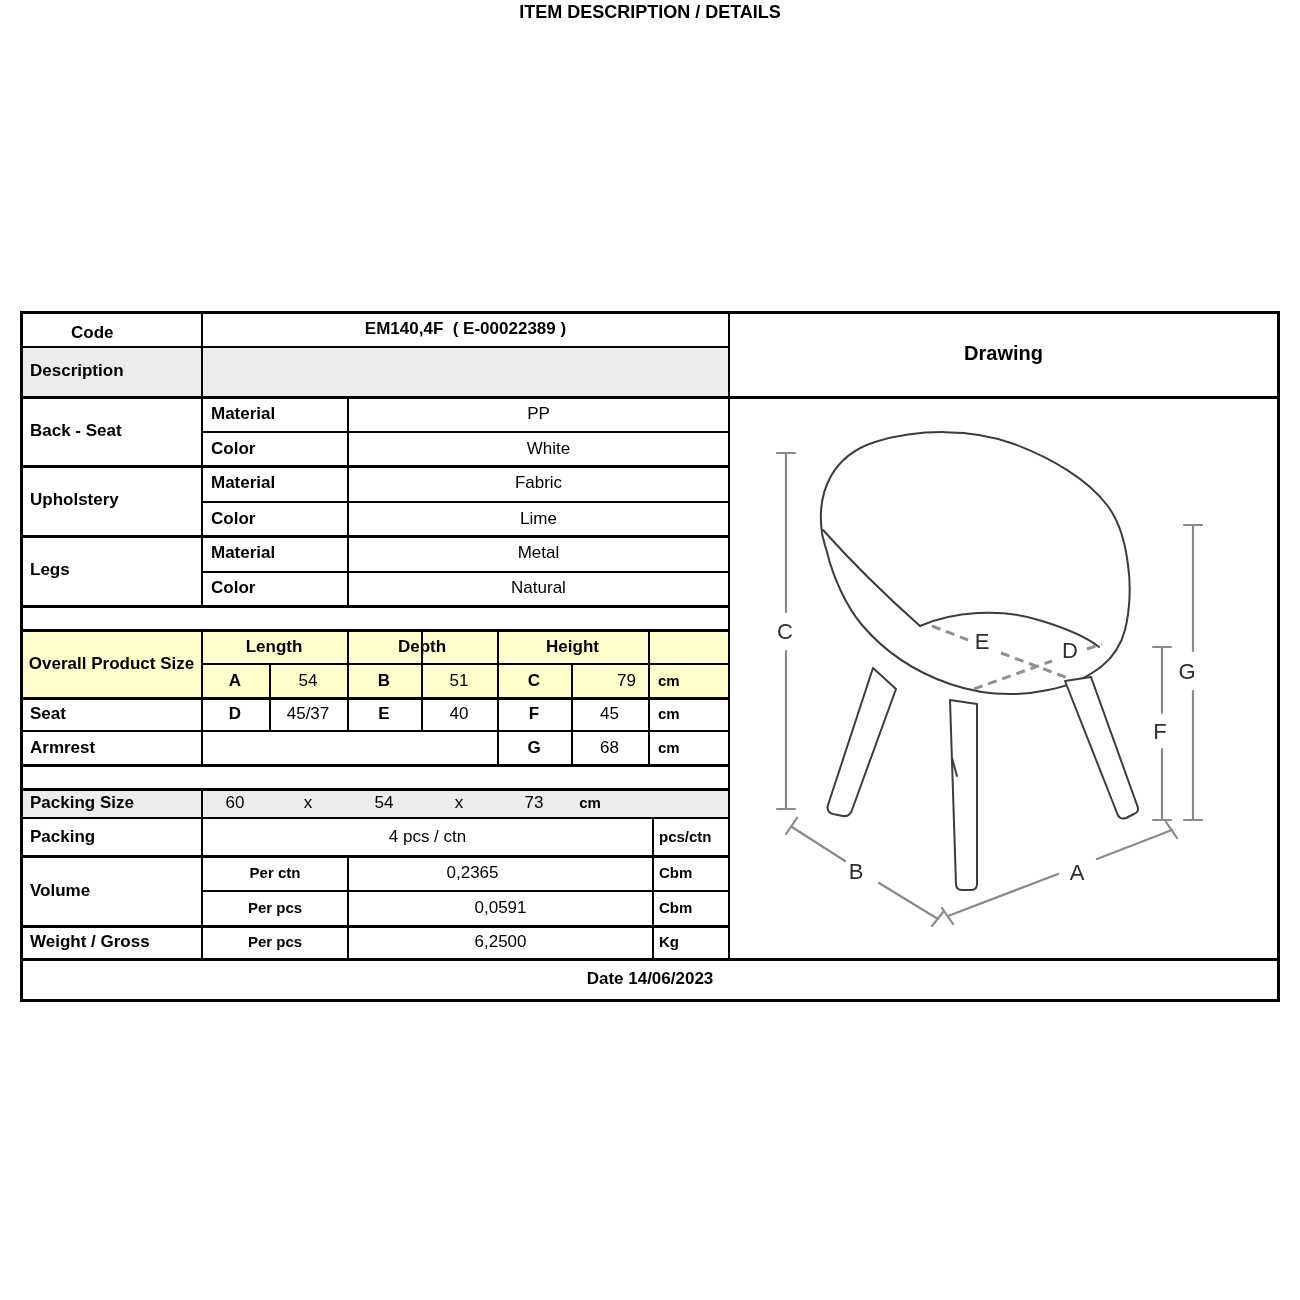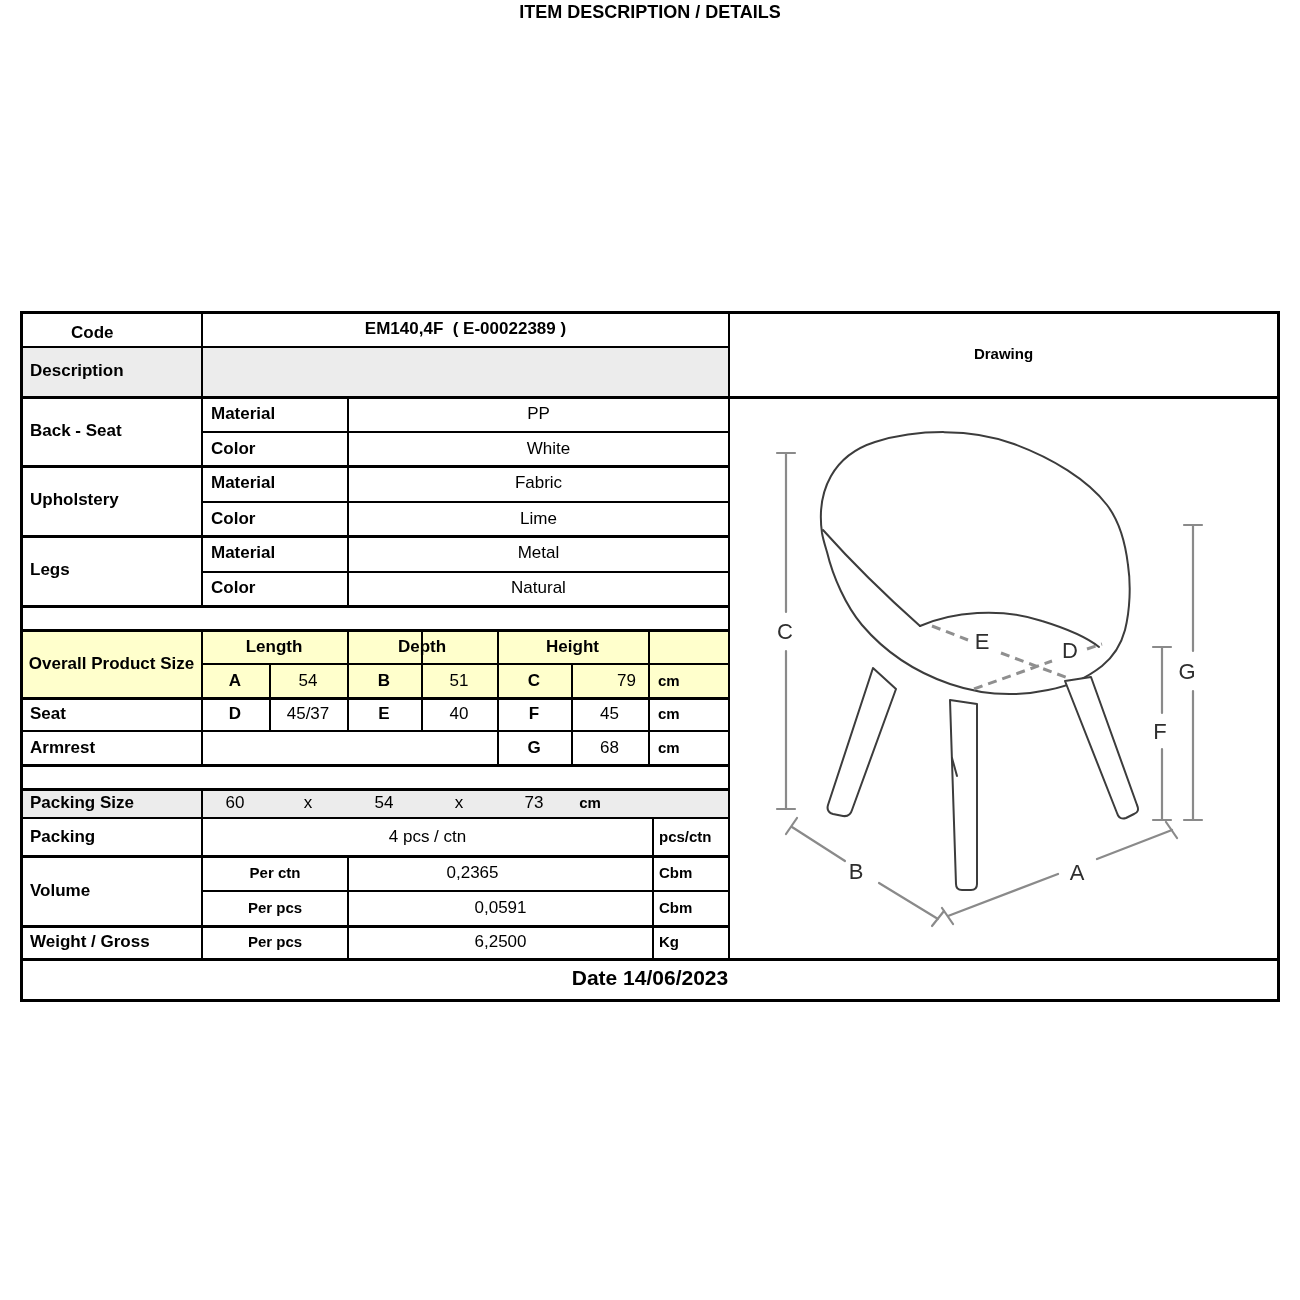--- a/index.html
+++ b/index.html
@@ -131,23 +131,23 @@
   <div class="cell b l s15" style="left:654px;top:855px;width:74px;height:36px;padding-left:5px;">Cbm</div>
   <div class="cell b s15" style="left:203px;top:890px;width:144px;height:36px;">Per pcs</div>
   <div class="cell" style="left:349px;top:890px;width:303px;height:36px;">0,0591</div>
   <div class="cell b l s15" style="left:654px;top:890px;width:74px;height:36px;padding-left:5px;">Cbm</div>
 
   <div class="cell b l" style="left:22px;top:925px;width:178px;height:34px;">Weight / Gross</div>
   <div class="cell b s15" style="left:203px;top:925px;width:144px;height:34px;">Per pcs</div>
   <div class="cell" style="left:349px;top:925px;width:303px;height:34px;">6,2500</div>
   <div class="cell b l s15" style="left:654px;top:925px;width:74px;height:34px;padding-left:5px;">Kg</div>
 
-  <div class="cell b" style="left:22px;top:958px;width:1256px;height:41px;font-size:21px;">Date 14/06/2023</div>
+  <div class="cell b" style="left:22px;top:958px;width:1256px;height:41px;font-size:17px;">Date 14/06/2023</div>
 
-  <div class="cell b" style="left:730px;top:311px;width:547px;height:85px;font-size:15px;">Drawing</div>
+  <div class="cell b" style="left:730px;top:311px;width:547px;height:85px;font-size:20px;">Drawing</div>
 
   <svg style="position:absolute;left:730px;top:396px;" width="547" height="562" viewBox="730 396 547 562">
     <g fill="none" stroke="#3c3c3c" stroke-width="2" stroke-linecap="round" stroke-linejoin="round">
 
       <path fill="#ffffff" d="M822,533 C816,490 834,455 875,442 C917,429 972,428 1014,444
            C1052,458 1088,480 1107,505 C1117,518 1125,540 1128,565
            C1131,585 1130,610 1125,630 C1121,645 1113,657 1102,666
            C1088,677 1070,686 1048,690 C1015,697 982,695 950,684
            C915,672 885,652 862,625 C846,606 833,577 827,552 C824,542 823,539 822,533 Z"></path>
 

